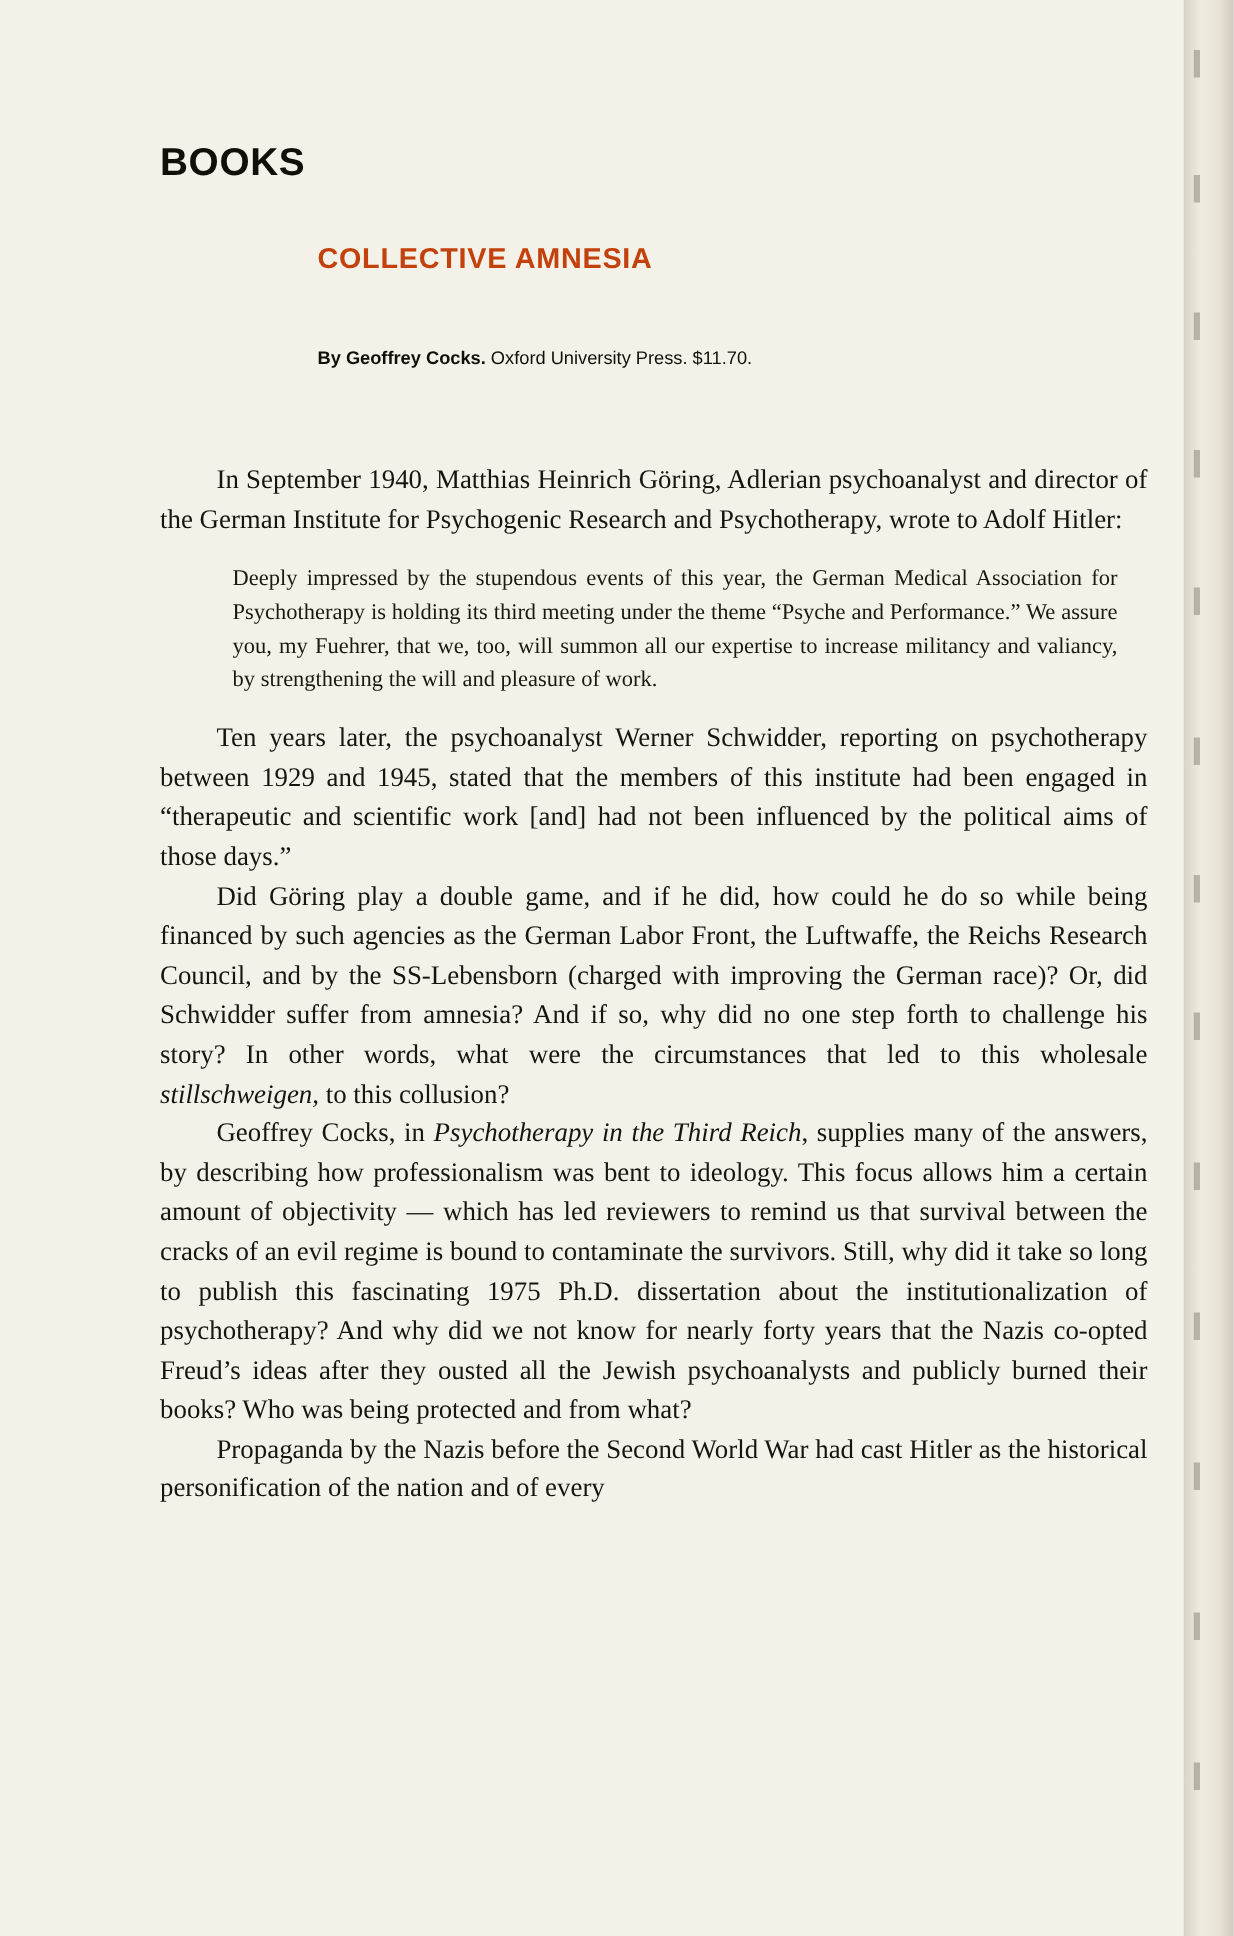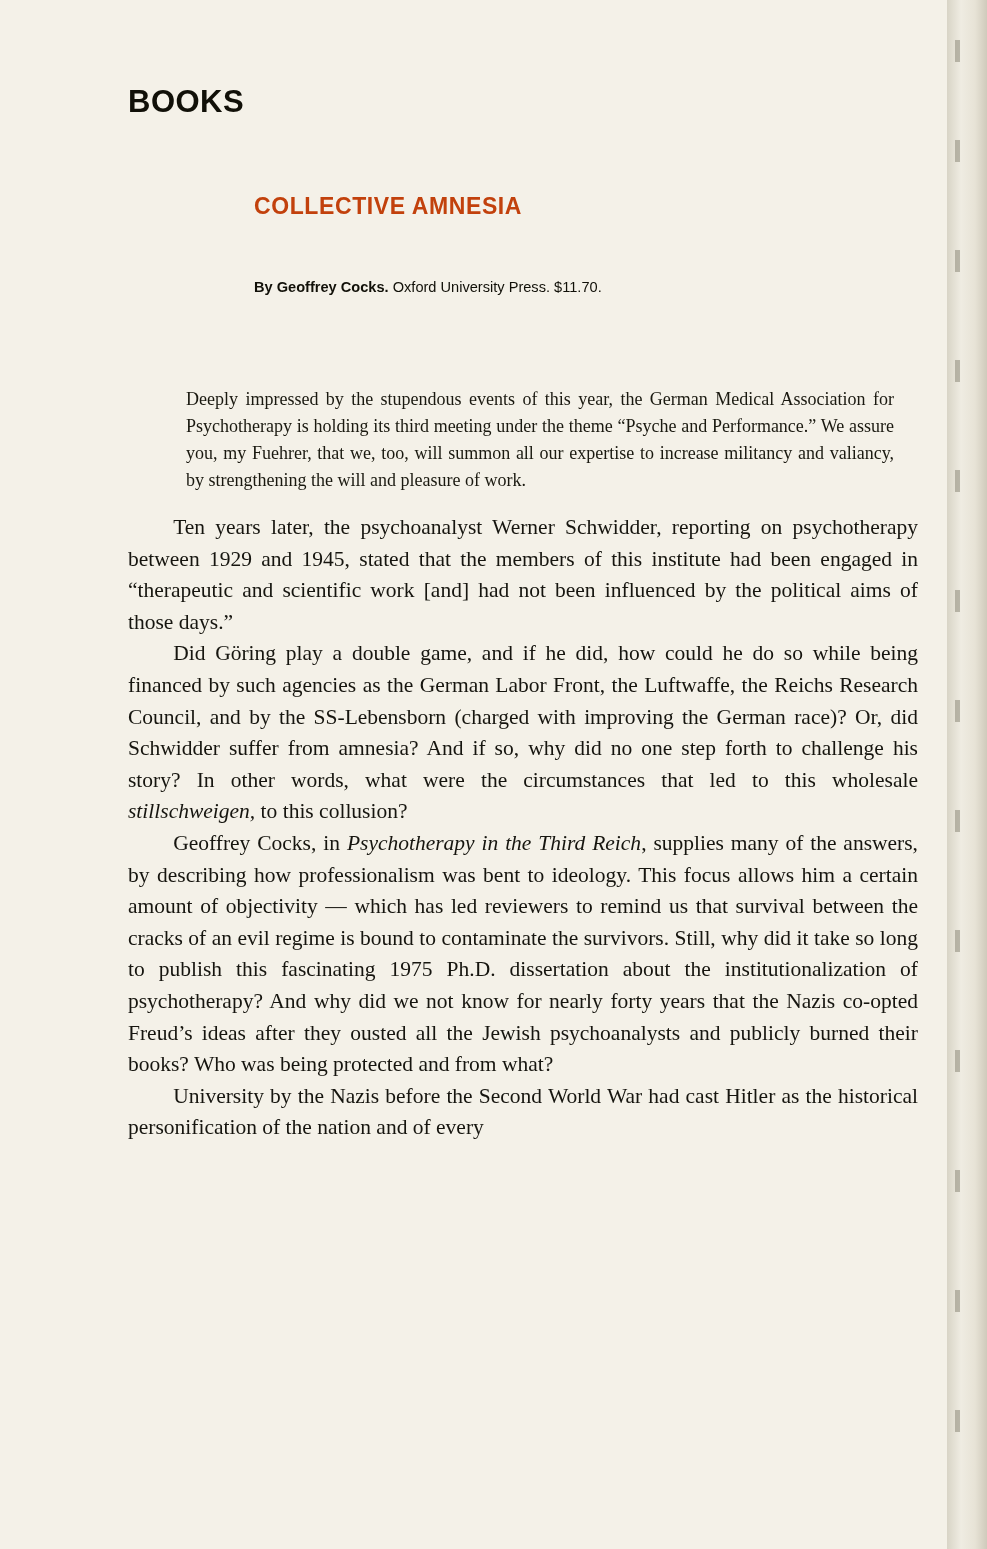--- a/index.html
+++ b/index.html
@@ -59,21 +59,21 @@
     left: 128px;
     top: 0;
     width: 790px;
     height: 1549px;
     color: #16150f;
   }
 
   h1.books {
     position: absolute;
     left: 0;
-    top: 84px;
+    top: 112px;
     margin: 0;
     font-family: "Liberation Sans", sans-serif;
     font-weight: bold;
     font-size: 31px;
     letter-spacing: 0.5px;
     color: #111008;
   }
 
   h2.article-title {
     position: absolute;
@@ -167,28 +167,29 @@
     <h1 class="books">BOOKS</h1>
 
     <h2 class="article-title">COLLECTIVE AMNESIA</h2>
 
     <div class="bookinfo">
       <div><span class="author">By Geoffrey Cocks.</span><span class="pub"> Oxford University Press. $11.70.</span></div>
     </div>
 
     <div class="body-text">
 
+      <p>In September 1940, Matthias Heinrich Göring, Adlerian psychoanalyst and director of the German Institute for Psychogenic Research and Psychotherapy, wrote to Adolf Hitler:</p>
 
       <blockquote class="excerpt">
         <p>Deeply impressed by the stupendous events of this year, the German Medical Association for Psychotherapy is holding its third meeting under the theme “Psyche and Performance.” We assure you, my Fuehrer, that we, too, will summon all our expertise to increase militancy and valiancy, by strengthening the will and pleasure of work.</p>
       </blockquote>
 
       <p>Ten years later, the psychoanalyst Werner Schwidder, reporting on psychotherapy between 1929 and 1945, stated that the members of this institute had been engaged in “therapeutic and scientific work [and] had not been influenced by the political aims of those days.”</p>
 
       <p><span>Did Göring play a double game, and if he did, how could he do so while being financed by such agencies as the German Labor Front, the Luftwaffe, the Reichs Research Council, and by the SS-Lebensborn (charged with improving the German race)? Or, did Schwidder suffer from amnesia? And if so, why did no one step forth to challenge his story? In other words, what were the circumstances that led to this wholesale </span><em>stillschweigen,</em><span> to this collusion?</span></p>
 
       <p><span>Geoffrey Cocks, in </span><em>Psychotherapy in the Third Reich</em><span>, supplies many of the answers, by describing how professionalism was bent to ideology. This focus allows him a certain amount of objectivity — which has led reviewers to remind us that survival between the cracks of an evil regime is bound to contaminate the survivors. Still, why did it take so long to publish this fascinating 1975 Ph.D. dissertation about the institutionalization of psychotherapy? And why did we not know for nearly forty years that the Nazis co-opted Freud’s ideas after they ousted all the Jewish psychoanalysts and publicly burned their books? Who was being protected and from what?</span></p>
 
-      <p>University by the Nazis before the Second World War had cast Hitler as the historical personification of the nation and of every</p>
+      <p>Propaganda by the Nazis before the Second World War had cast Hitler as the historical personification of the nation and of every</p>
 
     </div>
   </div>
 </div>
 
 </body></html>

